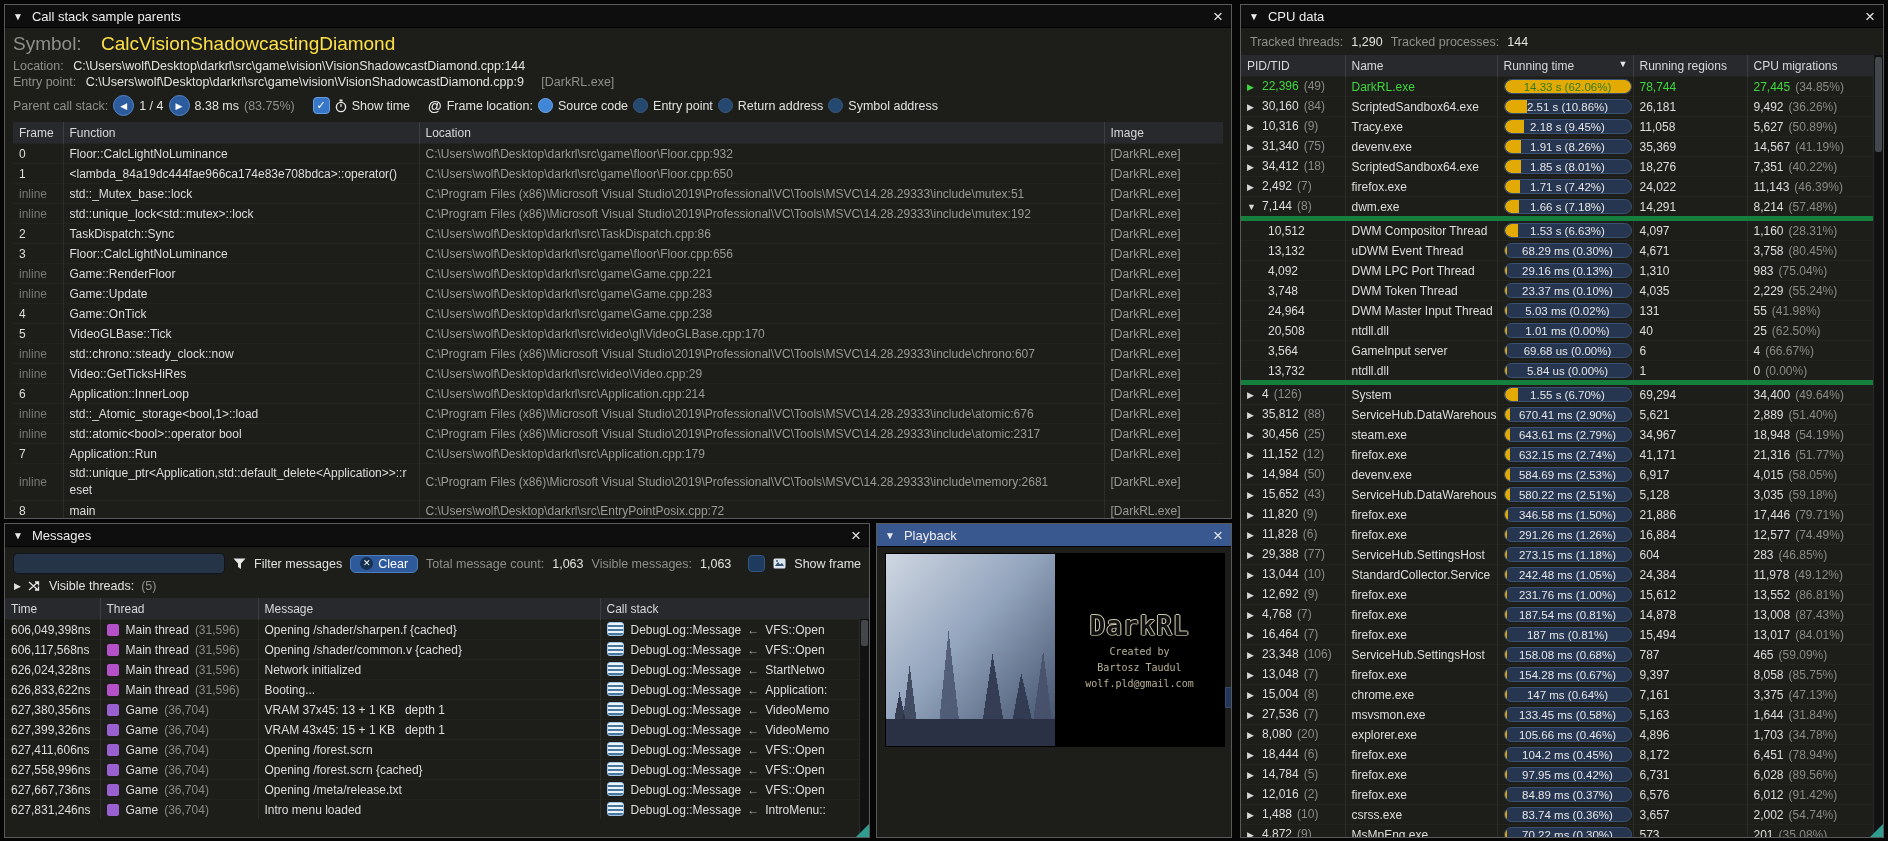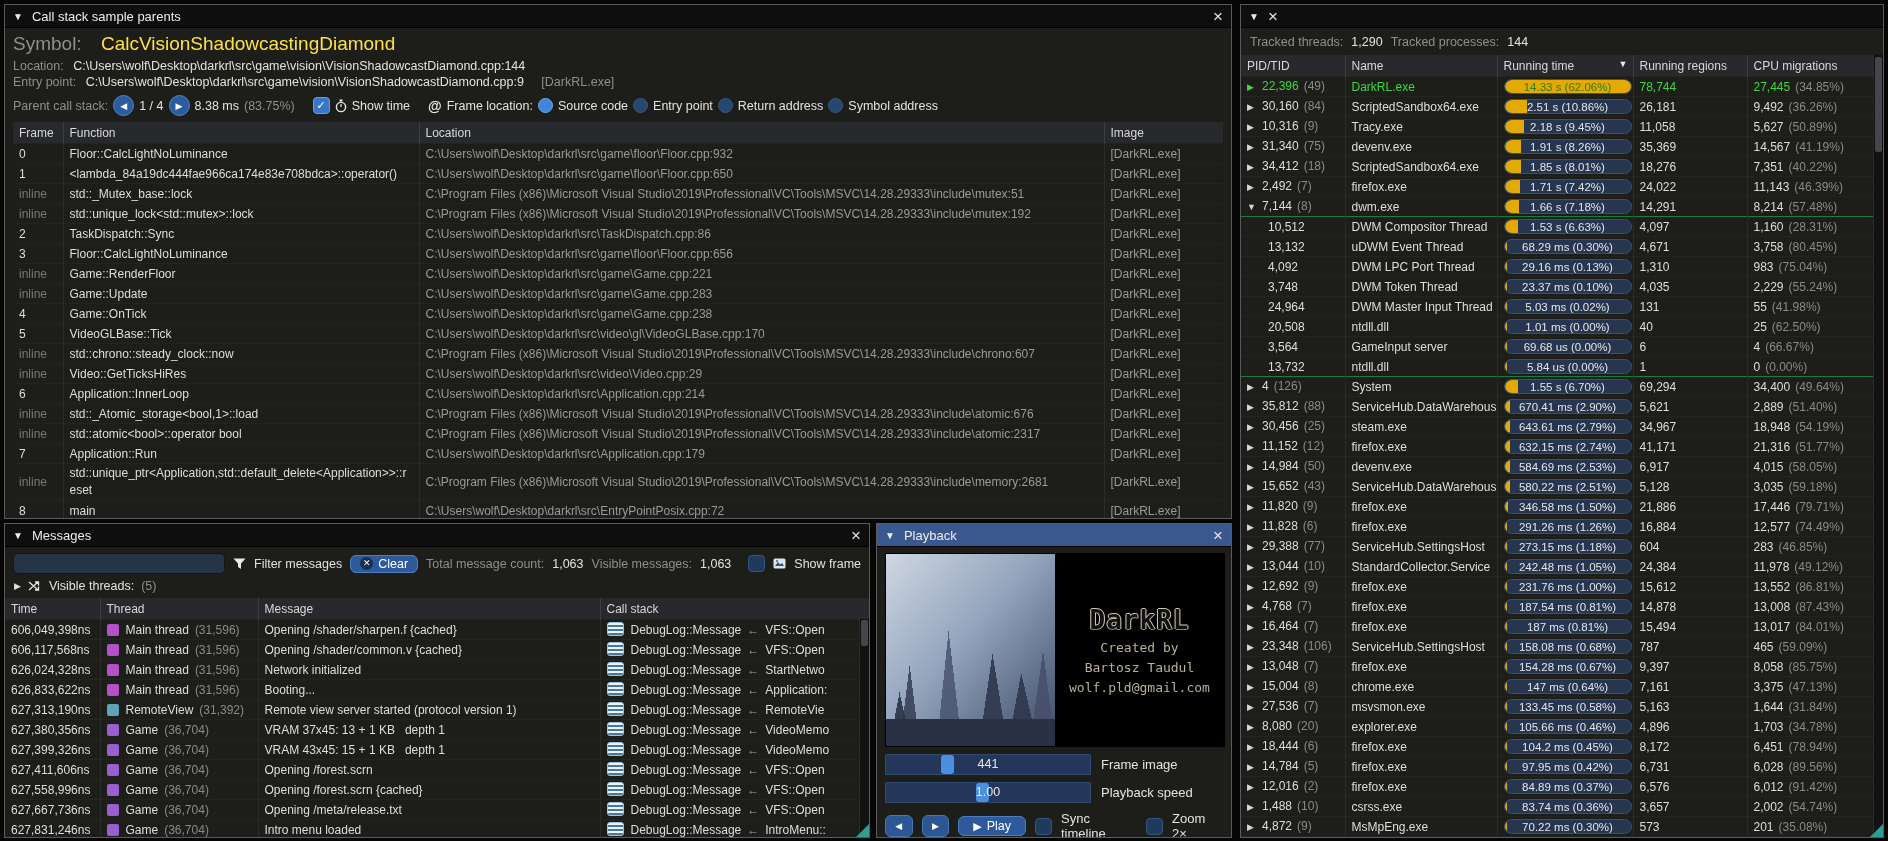--- a/index.html
+++ b/index.html
@@ -58,41 +58,41 @@
   .msg-wrap{flex:1;overflow:hidden;position:relative;}
   .swatch{display:inline-block;width:12px;height:12px;border-radius:2px;vertical-align:-2px;margin-right:7px;}
   .tcnt{color:#8a8a88;margin-left:6px;}
   .lsticon{display:inline-block;width:15px;height:12px;border-radius:3px;border:1px solid #9dc0e4;background:repeating-linear-gradient(180deg,#eef4fa 0 2px,#47799f 2px 4px);vertical-align:-2px;margin-right:7px;}
   .csarrow{color:#9aa8a0;margin:0 6px;}
   .vscroll{position:absolute;width:9px;background:#121212;border-left:1px solid #2a2a2a;}
   .vthumb{position:absolute;left:1px;right:1px;background:#43474b;border-radius:2px;}
   .grip{position:absolute;right:0;bottom:0;width:0;height:0;border-style:solid;border-width:0 0 13px 13px;border-color:transparent transparent #2f9d8f transparent;}
 
   
-  .pb-body{flex:1;display:flex;flex-direction:column;padding:6px 8px 3px;overflow:hidden;}
+  .pb-body{flex:1;display:flex;flex-direction:row;padding:6px 8px 3px;overflow:hidden;}
   .pb-img{flex:none;width:338px;height:192px;display:flex;border:1px solid #000;background:#000;}
   .pb-forest{width:50%;height:100%;}
   .pb-logo{width:50%;height:100%;background:#000;display:flex;flex-direction:column;align-items:center;justify-content:center;gap:2px;}
   .pb-logo .big{font-family:"DejaVu Sans Mono",monospace;font-weight:bold;font-size:26px;letter-spacing:1px;color:#111;text-shadow:-1px 0 #cfcab0,1px 0 #cfcab0,0 -1px #cfcab0,0 1px #8a8670;}
-  .pb-logo .cr{font-family:"DejaVu Sans Mono",monospace;font-size:13px;color:#b8b096;margin-top:3px;}
+  .pb-logo .cr{font-family:"DejaVu Sans Mono",monospace;font-size:10px;color:#b8b096;margin-top:3px;}
   .sl-row{flex:none;display:flex;align-items:center;gap:10px;margin-top:7px;font-size:13px;}
   .sl-track{position:relative;width:204px;height:19px;background:#24365a;border:1px solid #31497together;border:1px solid #314a72;border-radius:1px;flex:none;}
   .sl-thumb{position:absolute;top:0;width:13px;height:100%;background:#4a8fe0;border-radius:3px;}
   .sl-val{position:absolute;inset:0;text-align:center;line-height:19px;color:#e8e8e8;font-size:12.5px;}
   .btn-row{flex:none;display:flex;align-items:center;gap:9px;margin-top:8px;font-size:13px;}
   .sqbtn{width:26px;height:20px;border-radius:6px;background:#2c5694;border:1px solid #4a77b2;color:#fff;font-size:9px;display:flex;align-items:center;justify-content:center;}
 
   
   .cpu-info{flex:none;display:flex;gap:8px;padding:7px 9px 6px;font-size:12.5px;}
   .cpu-wrap{flex:1;overflow:hidden;position:relative;}
   .cpu-table .cnt{color:#8a8a88;margin-left:5px;}
   .cpu-table .migp{color:#8a8a88;margin-left:5px;}
   .exp{display:inline-block;width:15px;font-size:9px;color:#d8d8d8;}
   tr.child td:first-child{padding-left:27px;}
-  tr.sep{border-top:1px solid #15803d;}
+  tr.sep{border-top:5px solid #15803d;}
   tr.hl td, tr.hl .exp{color:#3fd83f;}
   tr.hl .cnt, tr.hl .migp{color:#8a8a88;}
   .bar{position:relative;width:128px;height:15px;margin:2px 0;border-radius:8px;background:#263550;border:1px solid #3a5172;overflow:hidden;box-sizing:border-box;}
   .fill{position:absolute;left:0;top:0;bottom:0;background:#e2aa02;border-radius:7px 0 0 7px;}
   .bt{position:absolute;inset:0;text-align:center;font-size:11.5px;line-height:14px;color:#e6e6e6;}
   tr.hl .bt{color:#2f7c21;}
   .sort{position:absolute;right:5px;top:4px;font-size:9px;color:#e8e8e8;}
 </style>
 </head>
 <body>
@@ -348,26 +348,20 @@
               <td>Network initialized</td>
               <td><span class="lsticon"></span><span>DebugLog::Message</span><span class="csarrow">←</span><span>StartNetwo</span></td>
             </tr>
             <tr>
               <td>626,833,622ns</td>
               <td><span class="swatch" style="background: rgb(180, 80, 200);"></span><span>Main thread</span><span class="tcnt">(31,596)</span></td>
               <td>Booting...</td>
               <td><span class="lsticon"></span><span>DebugLog::Message</span><span class="csarrow">←</span><span>Application:</span></td>
             </tr>
             <tr>
-              <td>627,313,190ns</td>
-              <td><span class="swatch" style="background: rgb(95, 163, 184);"></span><span>RemoteView</span><span class="tcnt">(31,392)</span></td>
-              <td>Remote view server started (protocol version 1)</td>
-              <td><span class="lsticon"></span><span>DebugLog::Message</span><span class="csarrow">←</span><span>RemoteVie</span></td>
-            </tr>
-            <tr>
               <td>627,380,356ns</td>
               <td><span class="swatch" style="background: rgb(154, 95, 208);"></span><span>Game</span><span class="tcnt">(36,704)</span></td>
               <td>VRAM 37x45: 13 + 1 KB &nbsp; depth 1</td>
               <td><span class="lsticon"></span><span>DebugLog::Message</span><span class="csarrow">←</span><span>VideoMemo</span></td>
             </tr>
             <tr>
               <td>627,399,326ns</td>
               <td><span class="swatch" style="background: rgb(154, 95, 208);"></span><span>Game</span><span class="tcnt">(36,704)</span></td>
               <td>VRAM 43x45: 15 + 1 KB &nbsp; depth 1</td>
               <td><span class="lsticon"></span><span>DebugLog::Message</span><span class="csarrow">←</span><span>VideoMemo</span></td>
@@ -464,20 +458,21 @@
         <span class="chk off"></span>
         <span class="val">Zoom 2×</span>
       </div>
 
     </div>
   </section>
 
   <section class="panel" id="panel-cpu">
     <div class="phdr">
       <span class="tri">▼</span>
+      <span class="ttl">CPU data</span>
       <span class="x">×</span>
     </div>
     <div class="cpu-info">
       <span class="lbl">Tracked threads:</span>
       <span class="val">1,290</span>
       <span class="lbl">Tracked processes:</span>
       <span class="val">144</span>
     </div>
     <div class="cpu-wrap">
       <table class="cpu-table">

